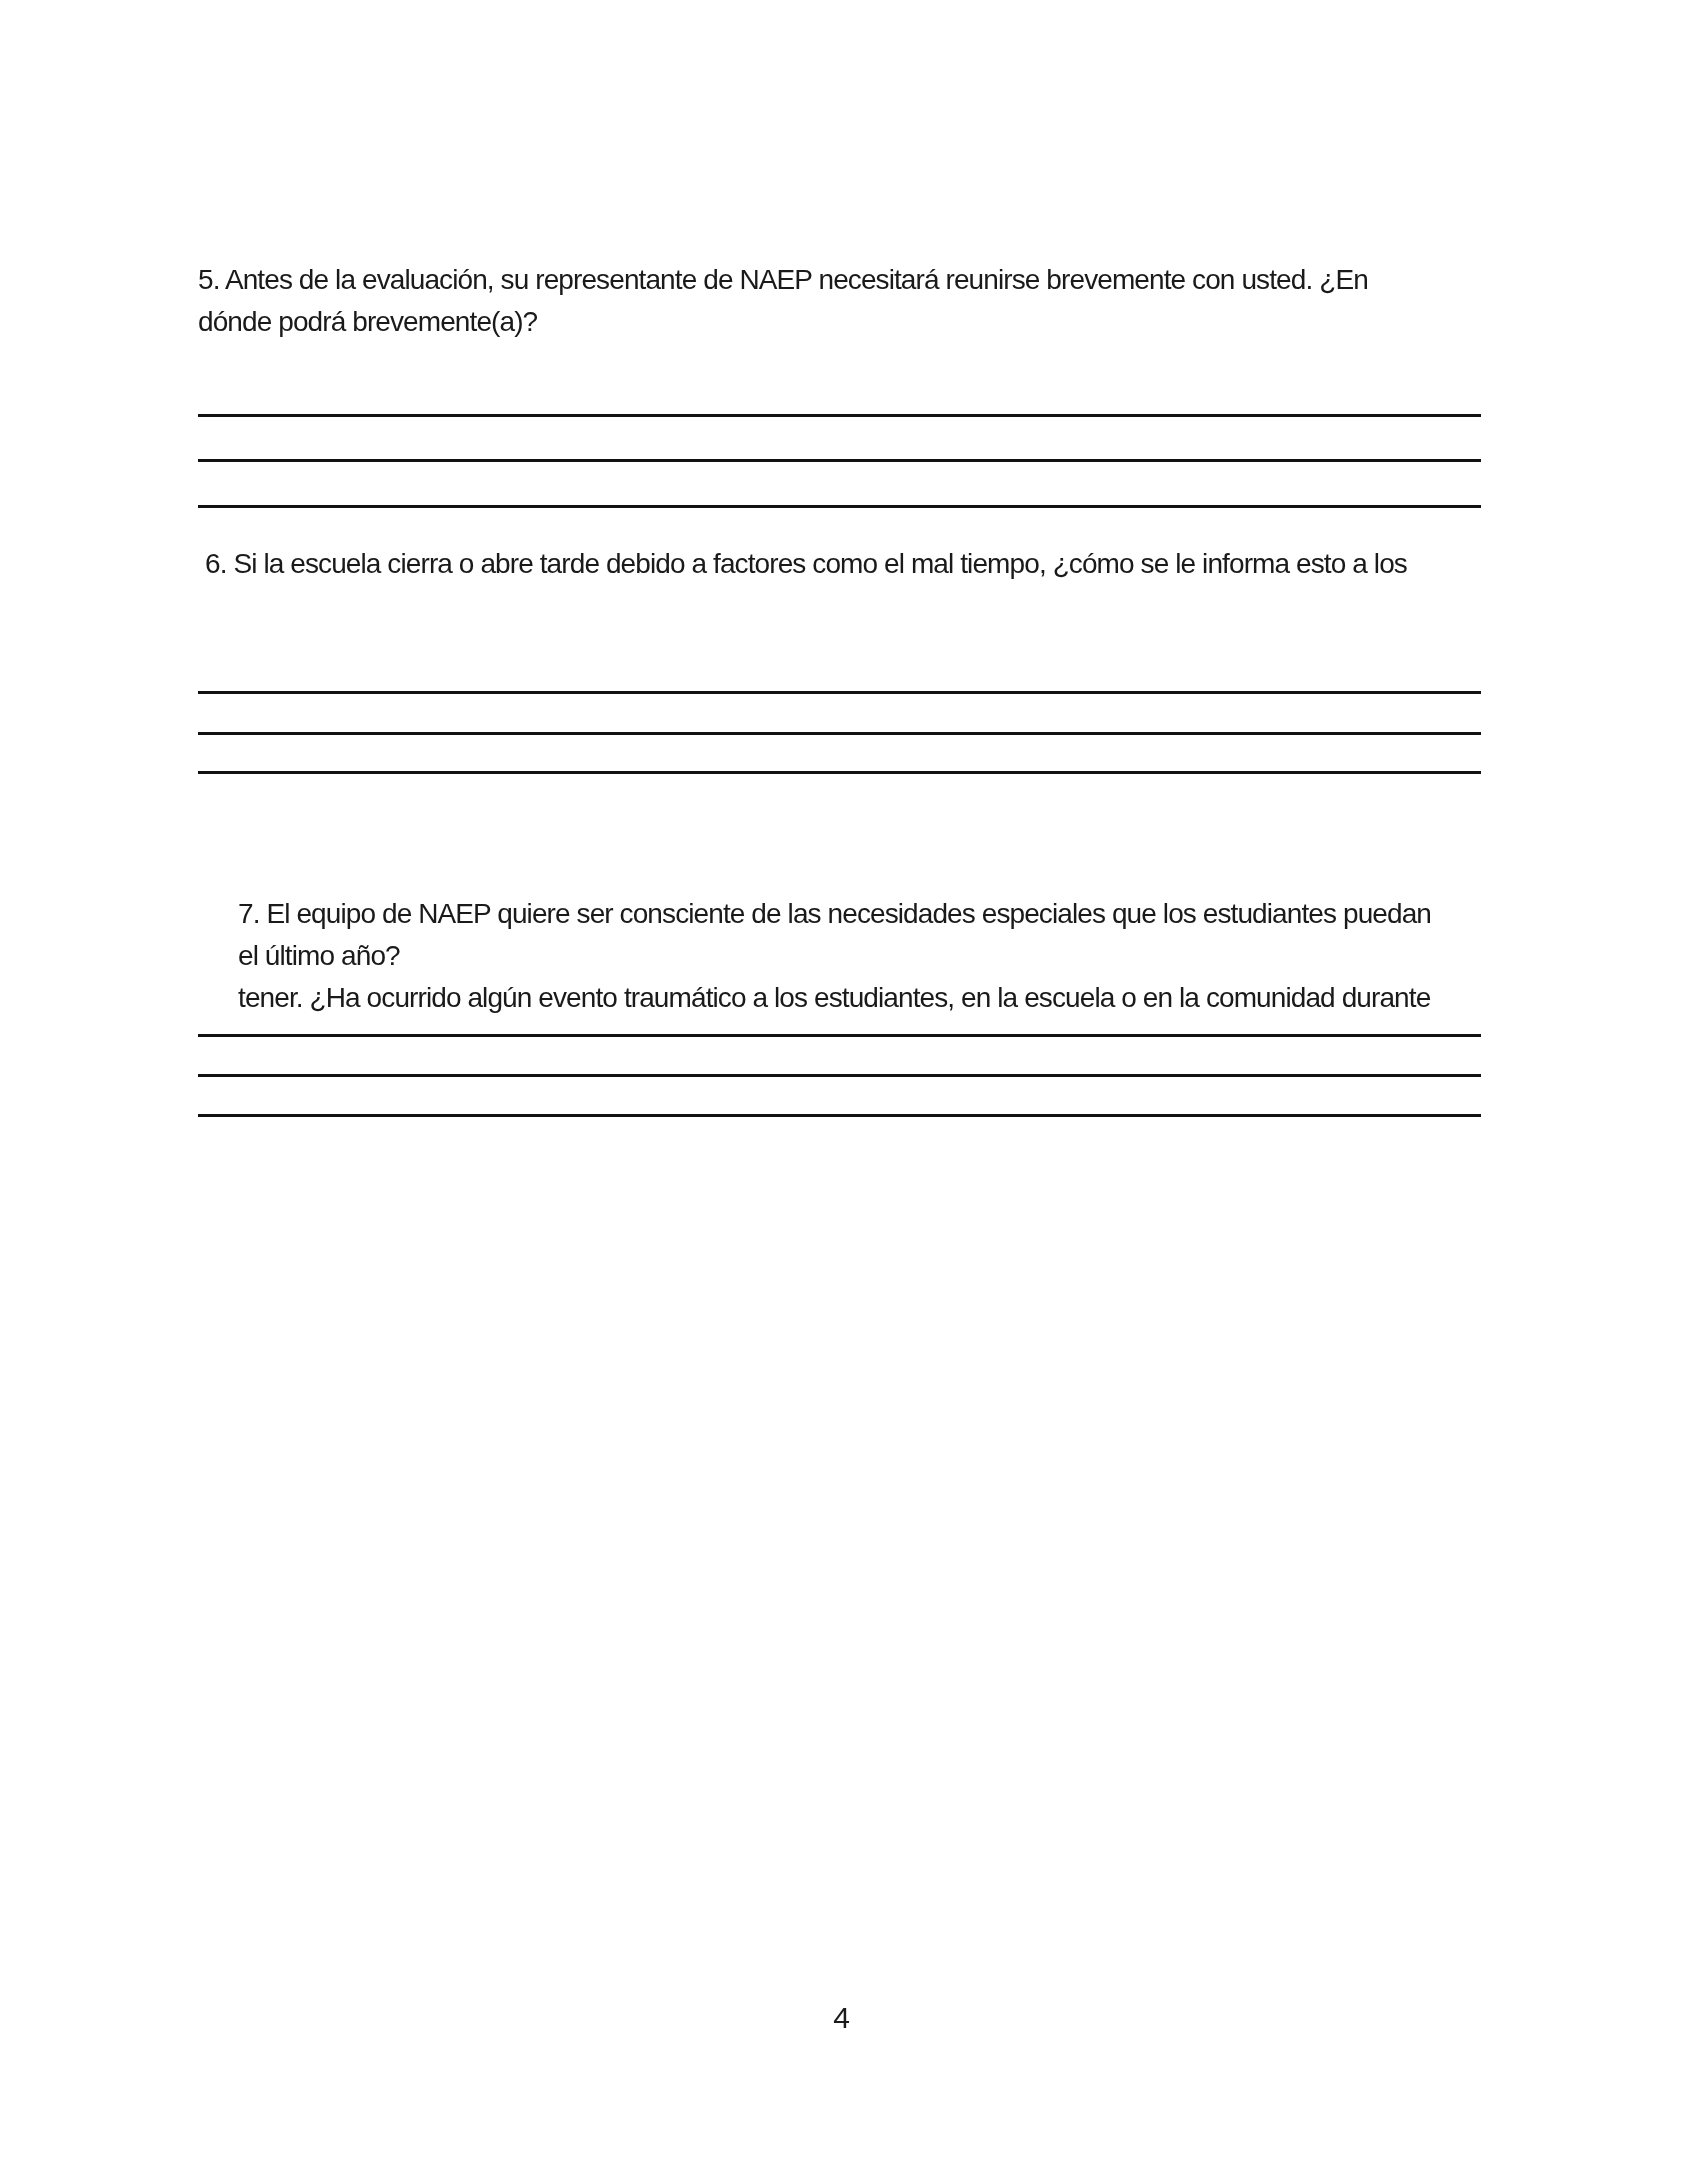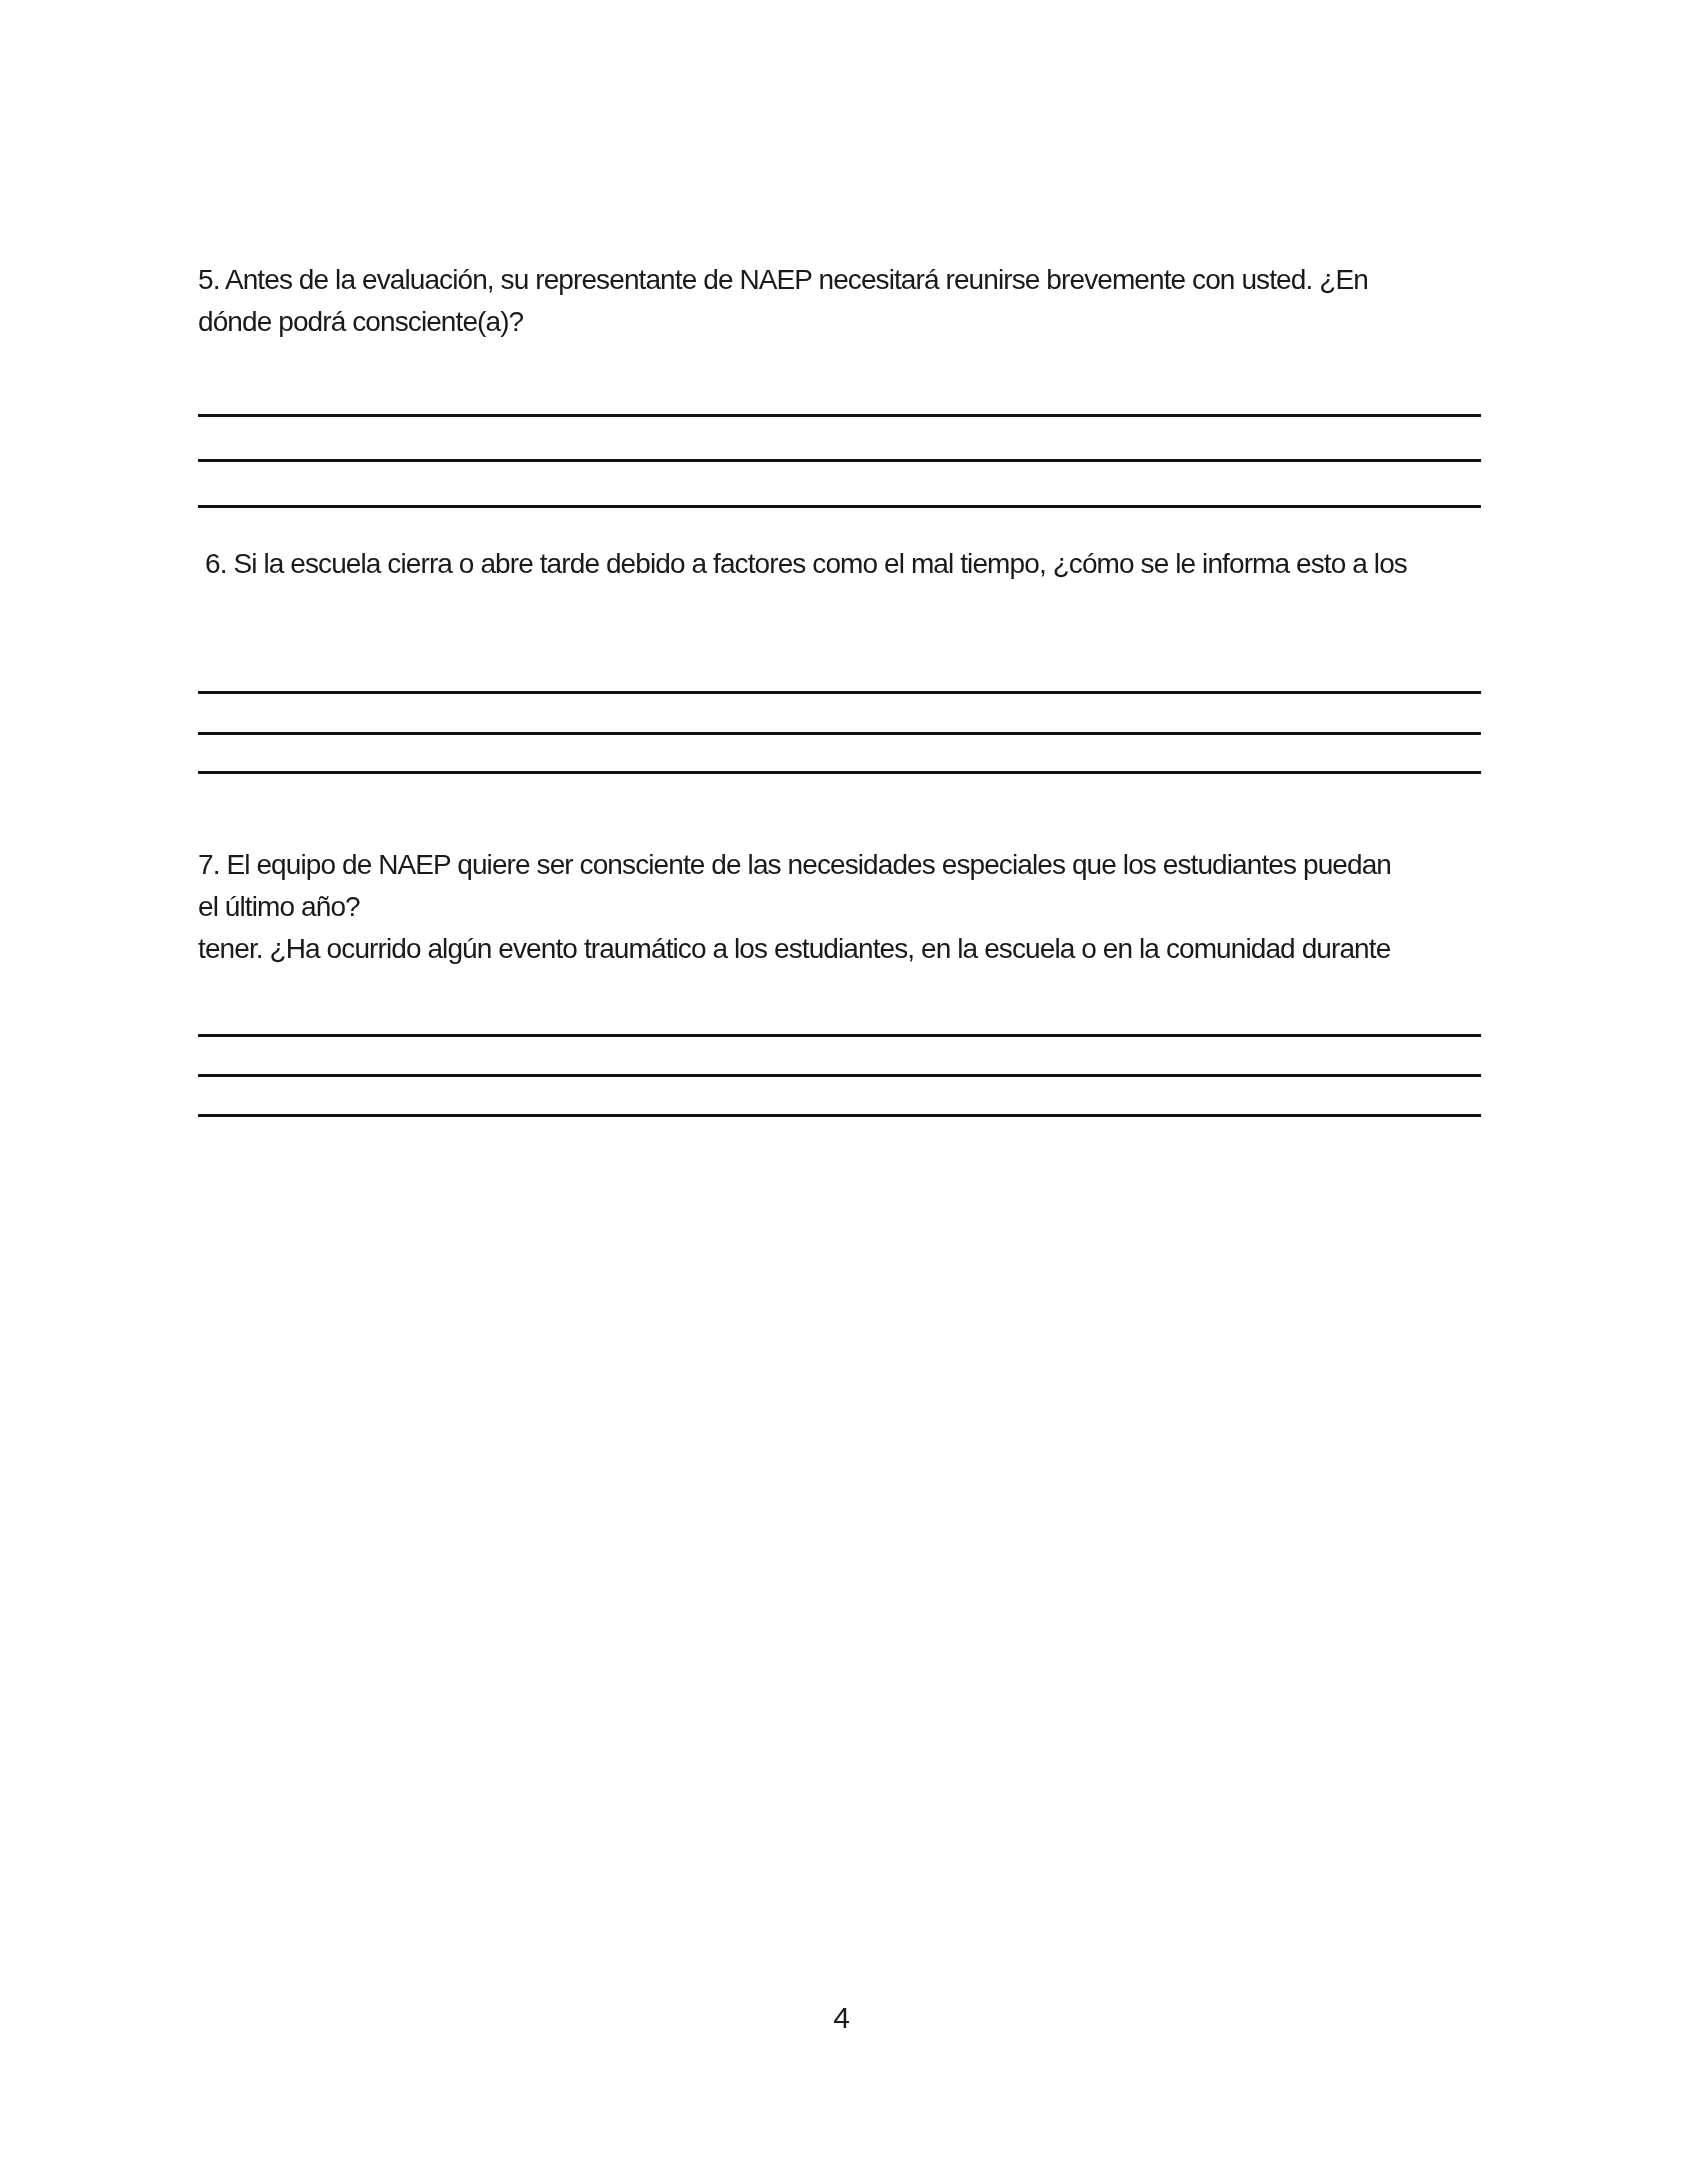--- a/index.html
+++ b/index.html
@@ -41,39 +41,39 @@
     top: 2000px;
     width: 1683px;
     text-align: center;
     font-size: 30px;
     line-height: 36px;
     color: #1a1a1a;
   }
   
   #q5 { top: 259px; }
   #q6 { top: 543px; margin-left: 7px; }
-  #q7 { top: 844px; }
+  #q7 { top: 893px; margin-left: 40px; }
   #q5-blank-1 { top: 414px; }
   #q5-blank-2 { top: 459px; }
   #q5-blank-3 { top: 505px; }
   #q6-blank-1 { top: 691px; }
   #q6-blank-2 { top: 732px; }
   #q6-blank-3 { top: 771px; }
   #q7-blank-1 { top: 1034px; }
   #q7-blank-2 { top: 1074px; }
   #q7-blank-3 { top: 1114px; }
 </style>
 </head>
 <body>
 
 <div class="page">
 
   <div class="question" id="q5">
     <div class="qline">5. Antes de la evaluación, su representante de NAEP necesitará reunirse brevemente con usted. ¿En</div>
-    <div class="qline">dónde podrá consciente(a)?</div>
+    <div class="qline">dónde podrá brevemente(a)?</div>
   </div>
   <div class="blank" id="q5-blank-1"></div>
   <div class="blank" id="q5-blank-2"></div>
   <div class="blank" id="q5-blank-3"></div>
 
   <div class="question" id="q6">
     <div class="qline">6. Si la escuela cierra o abre tarde debido a factores como el mal tiempo, ¿cómo se le informa esto a los</div>
   </div>
   <div class="blank" id="q6-blank-1"></div>
   <div class="blank" id="q6-blank-2"></div>

